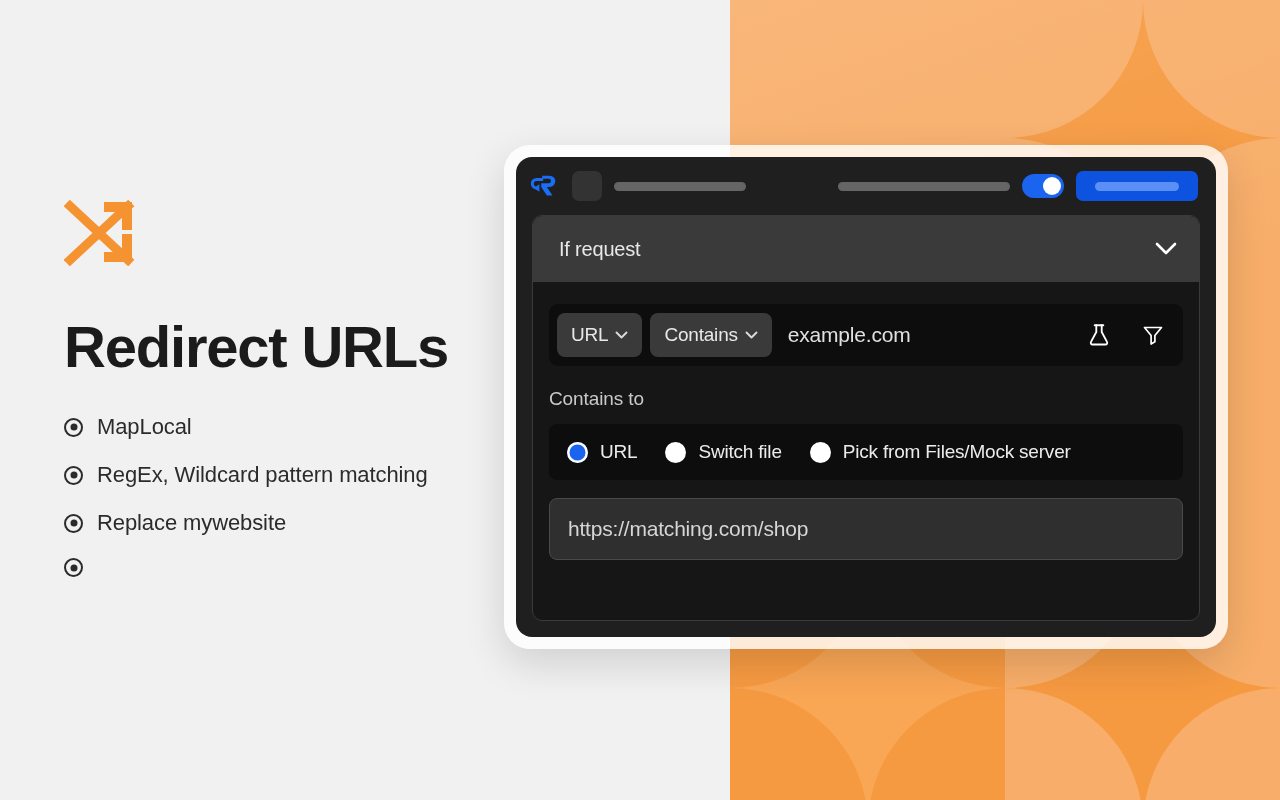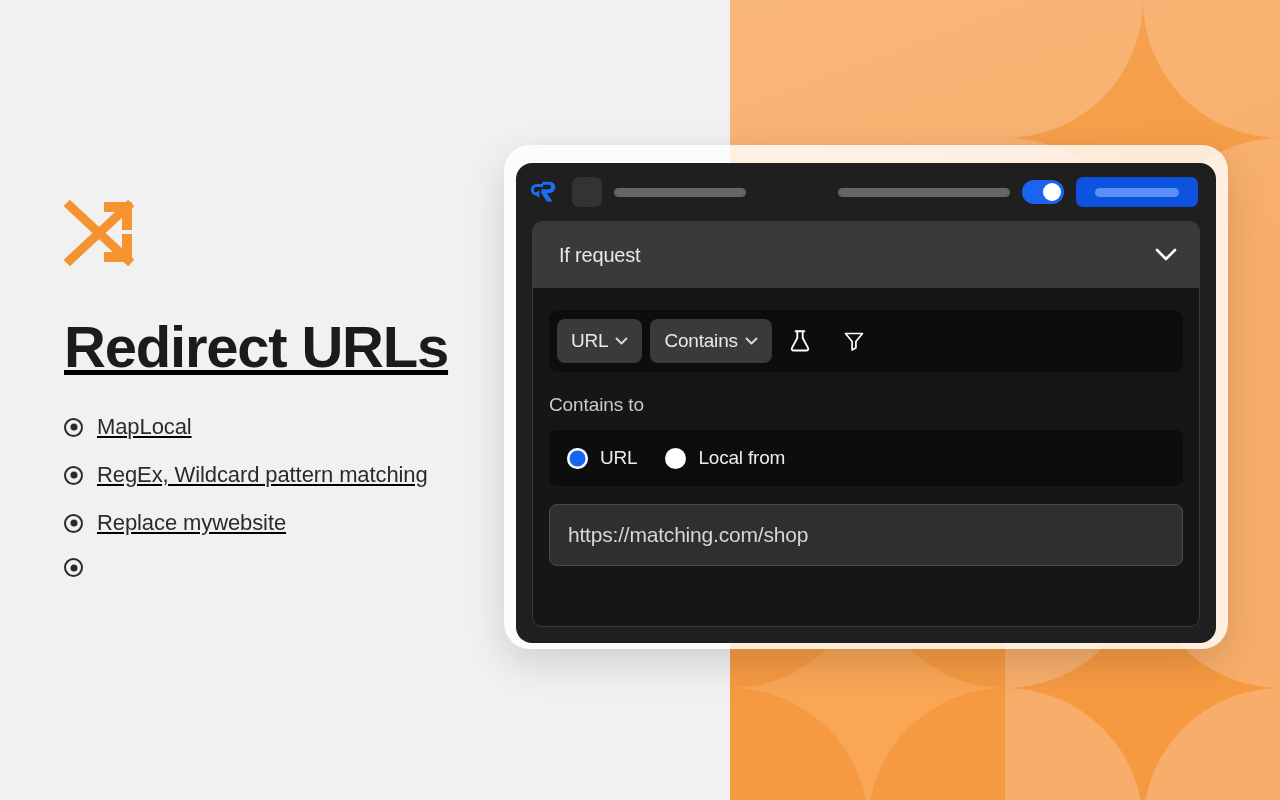--- a/index.html
+++ b/index.html
@@ -63,21 +63,20 @@
     background: linear-gradient(160deg, rgba(255,255,255,0.10) 0%, rgba(255,255,255,0) 45%);
     pointer-events: none;
   }
 
   
   #left-col {
     position: absolute;
     left: 64px;
     top: 198px;
     width: 520px;
-    text-decoration: underline;
   }
   #shuffle-icon { display: block; }
 
   #page-title {
     margin-top: 52px;
     font-size: 58px;
     line-height: 1.0;
     font-weight: 700;
     letter-spacing: -1.2px;
     color: #1B1B1B;
@@ -129,21 +128,20 @@
     box-shadow: 0 14px 40px rgba(0,0,0,0.14);
   }
   #app-window {
     width: 100%;
     height: 100%;
     background: #1F1F1F;
     border-radius: 16px;
     overflow: hidden;
     display: flex;
     flex-direction: column;
-    margin-top: 6px;
   }
 
   
   #toolbar {
     height: 58px;
     flex: none;
     display: flex;
     align-items: center;
     padding: 0 18px 0 14px;
     gap: 12px;
@@ -452,20 +450,21 @@
               </svg>
             </div>
 
             <div class="select-pill">
               <span>Contains</span>
               <svg width="13" height="8" viewBox="0 0 13 8">
                 <polyline points="1.5,1.5 6.5,6.5 11.5,1.5" fill="none" stroke="#DADADA" stroke-width="1.9" stroke-linecap="round" stroke-linejoin="round"></polyline>
               </svg>
             </div>
 
+            <div id="condition-value">example.com</div>
 
             <button class="icon-btn">
               <svg width="26" height="26" viewBox="0 0 24 24">
                 <path d="M9.5 3 v6.2 L4.6 18.4 A1.6 1.6 0 0 0 6 20.8 h12 a1.6 1.6 0 0 0 1.4 -2.4 L14.5 9.2 V3" fill="none" stroke="#FFFFFF" stroke-width="1.7" stroke-linecap="round" stroke-linejoin="round"></path>
                 <line x1="8" y1="3" x2="16" y2="3" stroke="#FFFFFF" stroke-width="1.7" stroke-linecap="round"></line>
               </svg>
             </button>
 
             <button class="icon-btn" id="filter-icon-btn">
               <svg width="24" height="24" viewBox="0 0 24 24">
@@ -476,21 +475,25 @@
 
           <div id="redirect-label">Contains to</div>
 
           <div id="radio-row">
             <label class="radio-option">
               <span class="radio-dot selected"></span>
               <span>URL</span>
             </label>
             <label class="radio-option">
               <span class="radio-dot"></span>
-              <span>Local from</span>
+              <span>Switch file</span>
+            </label>
+            <label class="radio-option">
+              <span class="radio-dot"></span>
+              <span>Pick from Files/Mock server</span>
             </label>
           </div>
 
           <div id="url-input">https://matching.com/shop</div>
 
         </div>
       </div>
     </div>
   </div>
 

